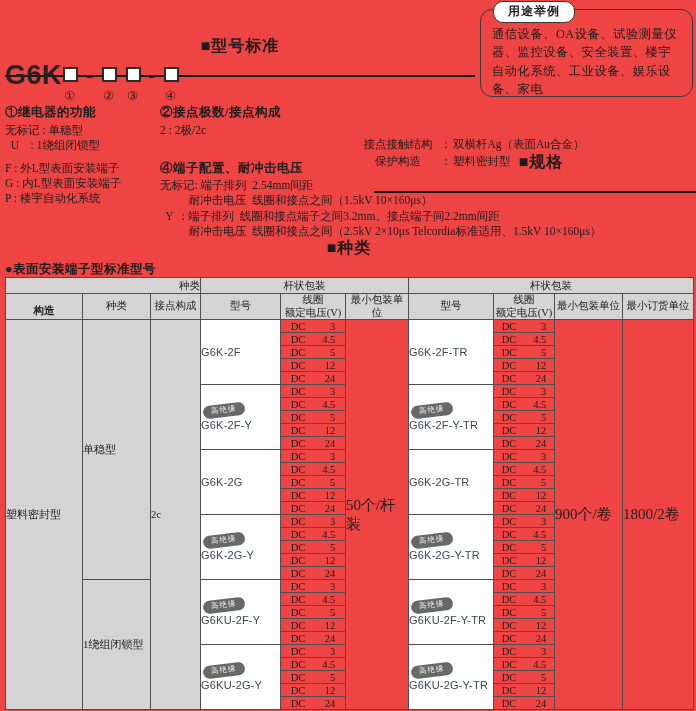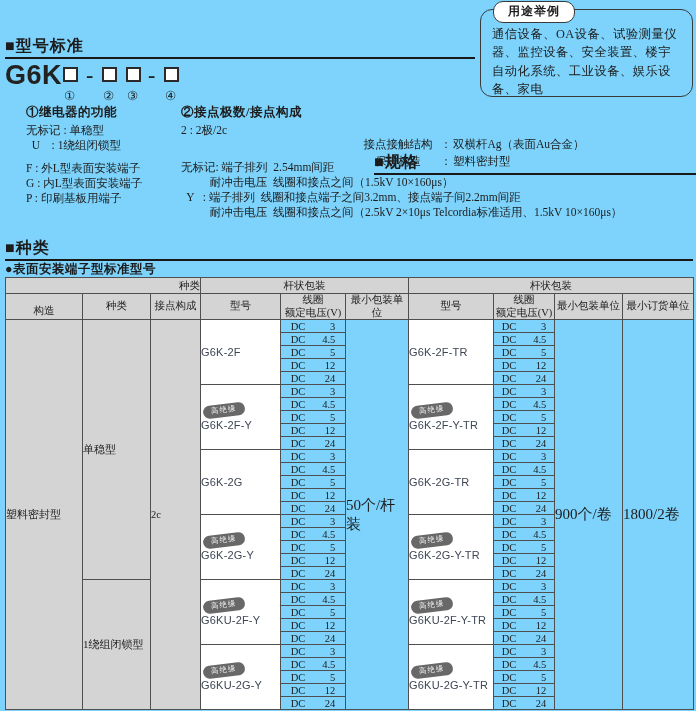--- a/index.html
+++ b/index.html
@@ -1,43 +1,43 @@
 <!DOCTYPE html>
 <html><head>
 <meta charset="utf-8">
 <style>
   * { margin:0; padding:0; box-sizing:border-box; }
   body { background:#fff; font-family:"Liberation Serif","DejaVu Serif",serif; color:#1c1c1c; }
-  .page { position:relative; width:696px; height:711px; background:#7dd3fc; overflow:hidden; }
+  .page { position:relative; width:696px; height:711px; background:#ef4444; overflow:hidden; }
 
   
   .usage-box { position:absolute; left:480px; top:9px; width:213px; height:88px;
     border:1.5px solid #3a3a3a; border-radius:12px; }
   .usage-label { position:absolute; left:12px; top:-9px; background:#fff;
     border:1.5px solid #3a3a3a; border-radius:10px; padding:1px 14px 2px;
     font-size:12px; font-weight:bold; letter-spacing:1px; }
   .usage-text { padding:15px 9px 6px 11px; font-size:12.3px; line-height:1.5; letter-spacing:0.5px; }
 
   
   .sec-head { position:absolute; font-size:16px; font-weight:bold; letter-spacing:1px;
-    border-bottom:2px solid #181818; padding-bottom:0; }
+    border-bottom:2px solid #181818; padding-bottom:18px;text-align:center; }
   #h-model { left:5px; top:36px; width:470px; }
   #h-spec  { left:374px; top:112px; width:334px;margin-top:40px; }
   #h-kinds { left:5px; top:238px; width:688px; }
 
   
   .code-area { position:absolute; left:5px; top:60px; width:260px; height:48px; }
   .g6k { position:absolute; left:0; top:0; font-family:"Liberation Sans",sans-serif;
     font-size:27px; font-weight:bold; color:#222; letter-spacing:0.5px; }
   .mbox { position:absolute; top:7px; width:15px; height:15px; border:2px solid #2a2a2a; background:#fff; }
   .hy { position:absolute; top:2px; font-size:22px; font-weight:bold; color:#222; }
   .circ { position:absolute; top:28px; font-size:12.5px; }
 
   
-  .legend { position:absolute; font-size:11.5px; line-height:1.32;margin-left:21px; }
+  .legend { position:absolute; font-size:11.5px; line-height:1.32; }
   .legend .ttl { font-size:12.5px; font-weight:bold; margin-bottom:2px; letter-spacing:0.5px; }
   .legend .ln { white-space:pre; }
   #legend-left  { left:5px;  top:104px; width:155px; }
   #legend-right { left:160px; top:104px; width:535px; }
   .blk2 { margin-top:8px; }
   #legend-right .blk2 { margin-top:22px; }
 
   
   .spec-rows { position:absolute; left:357px; top:136px; width:335px; font-size:11.5px; line-height:1.45;text-align:center; }
   .spec-row { display:flex; }
@@ -49,21 +49,21 @@
 
   
   table.types { position:absolute; left:5px; top:277px; width:688px;
     border-collapse:collapse; table-layout:fixed; font-size:10.5px; }
   table.types th, table.types td { border:1px solid #4f4f4f; padding:0; overflow:hidden; }
   .gray { background:#d4d4d4; }
   thead .r1 td { height:16px; font-size:10.5px; }
   thead .r2 td { height:26px; text-align:center; font-size:10.5px; line-height:1.15; }
   td.kind-span { text-align:right; padding-right:8px; vertical-align:bottom; }
   td.pack-span { text-align:center; }
-  td.hc-construction { text-align:right; vertical-align:bottom; padding:2px 4px !important; }
+  td.hc-construction { text-align:right; vertical-align:bottom; padding:2px 4px !important;font-weight:bold; }
   td.construction { text-align:left; vertical-align:middle; padding-left:4px; font-size:11px; }
   td.kindcell { text-align:left; vertical-align:middle; padding-left:6px; font-size:11px; }
   td.center { text-align:left; vertical-align:middle; }
   td.unit { font-size:15px; }
   td.model-cell { vertical-align:middle; padding-left:6px; background:#fff; }
   .model-name { font-family:"Liberation Sans",sans-serif; font-size:11px; color:#3e4654; letter-spacing:0.2px; }
   .badge { display:inline-block; background:#686868; color:#f2f2f2;
     font-family:"Liberation Sans",sans-serif; font-size:7.5px; line-height:1;
     padding:2px 8px 3px; border-radius:9px; transform:rotate(-7deg); margin:1px 0 2px 2px; letter-spacing:1px; }
   td.volt { height:12px; }
@@ -96,28 +96,29 @@
     <span class="circ" style="left:160px">④</span>
   </div>
 
   <div class="legend" id="legend-left">
     <div class="ttl">①继电器的功能</div>
     <div class="ln">无标记 : 单稳型</div>
     <div class="ln">  U    : 1绕组闭锁型</div>
     <div class="blk2">
       <div class="ln">F : 外L型表面安装端子</div>
       <div class="ln">G : 内L型表面安装端子</div>
-      <div class="ln">P : 印刷基板用端子</div>
+      <div class="ln">P : 楼宇自动化系统</div>
     </div>
   </div>
 
   <div class="legend" id="legend-right">
     <div class="ttl">②接点极数/接点构成</div>
     <div class="ln">2 : 2极/2c</div>
     <div class="blk2">
+      <div class="ttl">④端子配置、耐冲击电压</div>
       <div class="ln">无标记: 端子排列  2.54mm间距</div>
       <div class="ln">          耐冲击电压  线圈和接点之间（1.5kV 10×160μs）</div>
       <div class="ln">  Y   : 端子排列  线圈和接点端子之间3.2mm、接点端子间2.2mm间距</div>
       <div class="ln">          耐冲击电压  线圈和接点之间（2.5kV 2×10μs Telcordia标准适用、1.5kV 10×160μs）</div>
     </div>
   </div>
 
   <div class="sec-head" id="h-spec">■规格</div>
   <div class="spec-rows">
     <div class="spec-row">

